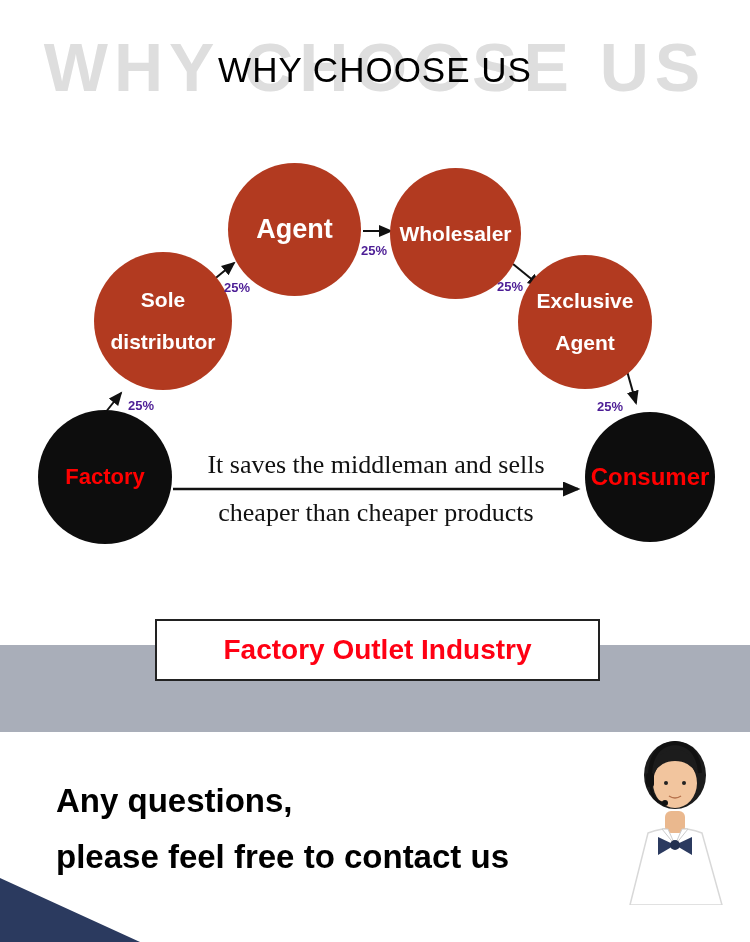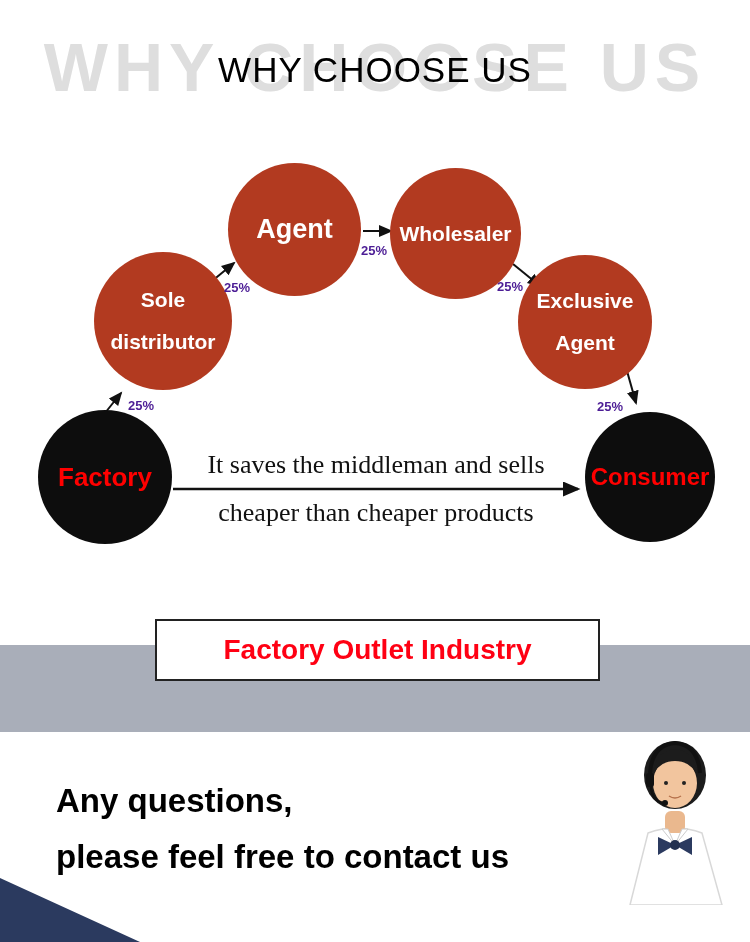--- a/index.html
+++ b/index.html
@@ -48,21 +48,21 @@
     border-radius: 50%;
     display: flex;
     flex-direction: column;
     align-items: center;
     justify-content: center;
     text-align: center;
     font-weight: 700;
   }
   .node.red   { background: #b23a20; color: #ffffff; }
   .node.black { background: #0d0d0d; color: #ff0000; }
-  .node-factory     { left: 38px;  top: 410px; width: 134px; height: 134px; font-size: 26px; }
+  .node-factory     { left: 38px;  top: 410px; width: 134px; height: 134px; font-size: 22px; }
   .node-sole        { left: 94px;  top: 252px; width: 138px; height: 138px; font-size: 21px; line-height: 2.0; }
   .node-agent       { left: 228px; top: 163px; width: 133px; height: 133px; font-size: 27px; }
   .node-wholesaler  { left: 390px; top: 168px; width: 131px; height: 131px; font-size: 21px; }
   .node-exclusive   { left: 518px; top: 255px; width: 134px; height: 134px; font-size: 21px; line-height: 2.0; }
   .node-consumer    { left: 585px; top: 412px; width: 130px; height: 130px; font-size: 24px; }
   .pct {
     position: absolute;
     font-size: 13px;
     font-weight: 700;
     color: #4c1d95;

